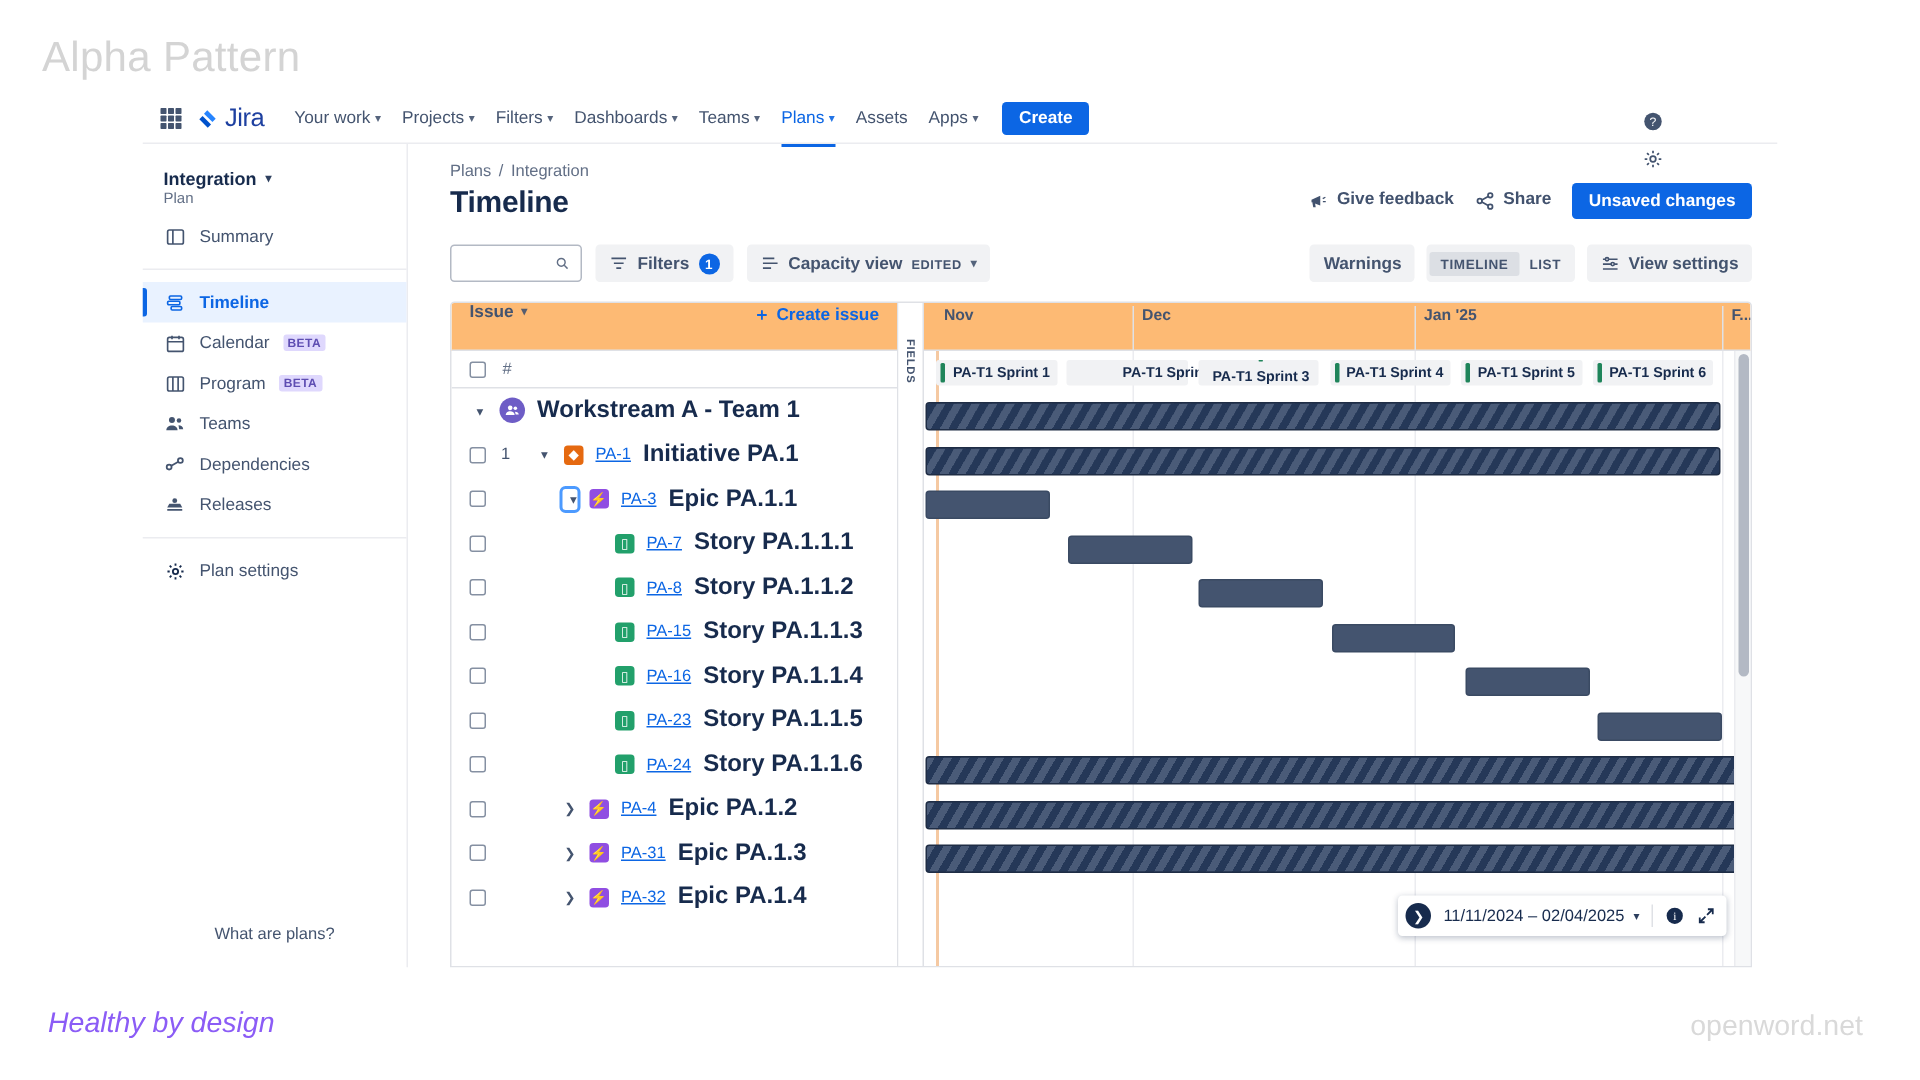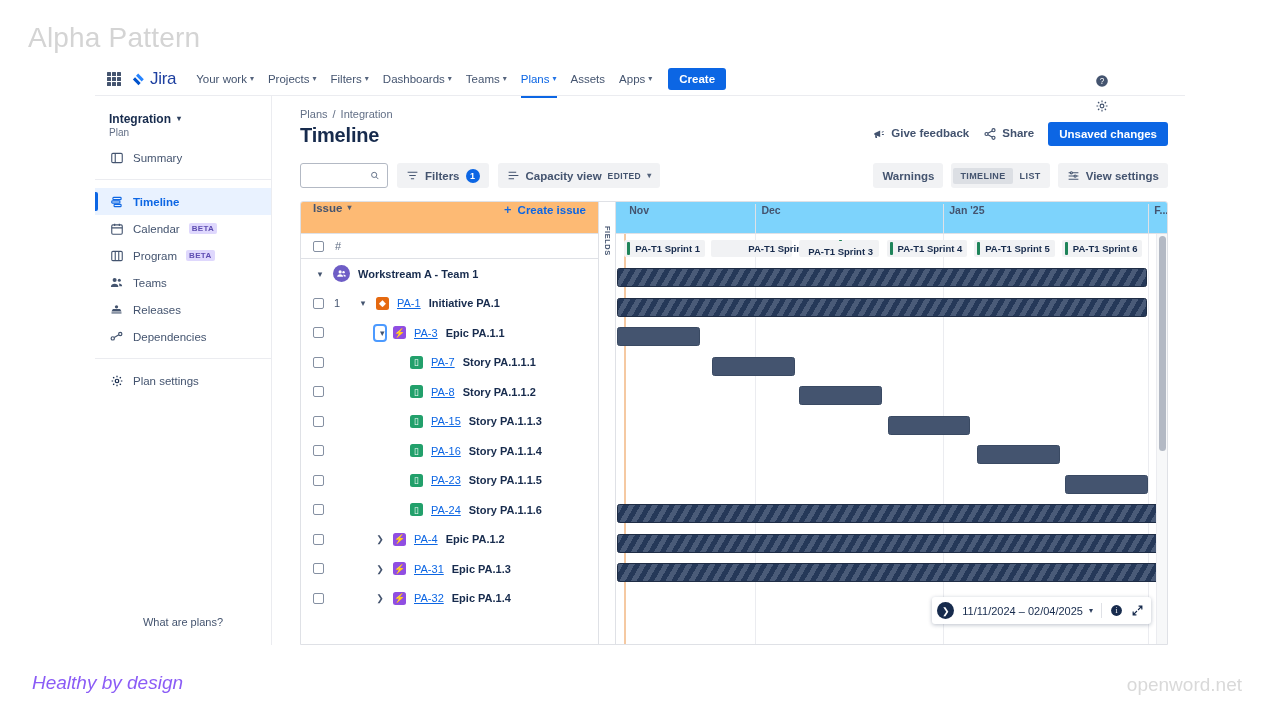--- a/index.html
+++ b/index.html
@@ -166,40 +166,40 @@
     height: 29.5px; display: flex; align-items: center; padding: 0 12px; gap: 8px; font-size: 11.5px; color: #172b4d;
   }
   .row .idx { width: 10px; font-size: 11px; color: #44546f; text-align: center; flex: none; }
   .twisty { font-size: 9px; color: #44546f; width: 10px; text-align: center; cursor: pointer; flex: none; }
   .twisty.focus { outline: 2px solid #4c9aff; border-radius: 2px; padding: 2px 5px; background:#fff; }
   .type-ico {
     width: 13px; height: 13px; border-radius: 2.5px; display: flex; align-items: center;
     justify-content: center; color: #fff; font-size: 9px; flex: none;
   }
   .key { color: #0c66e4; text-decoration: underline; font-size: 11px; cursor: pointer; flex:none; }
-  .summ { color: #172b4d; white-space: nowrap; font-weight: bold; font-size: 11px; }
+  .summ { color: #172b4d; white-space: nowrap; font-weight: bold; font-size: 16px; }
   .team-avatar {
     width: 17px; height: 17px; border-radius: 50%; background: #6e5dc6; color: #fff;
     display: flex; align-items: center; justify-content: center; flex: none;
   }
   .ind { flex: none; }
 
   
   .fields-rail {
     width: 17px; flex: none; border-right: 1px solid #dfe1e6; background: #fff;
     display: flex; align-items: flex-start; justify-content: center; padding-top: 24px; cursor: pointer;
   }
   .fields-rail span {
     writing-mode: vertical-rl; font-size: 7.5px; font-weight: bold;
     letter-spacing: .5px; color: #44546f;
   }
 
   
   .tl { flex: 1; position: relative; overflow: hidden; min-width: 0; }
-  .tl-head { height: 32px; background: #7dd3fc; border-bottom: 1px solid #dfe1e6; position: relative; }
+  .tl-head { height: 32px; background: #fdba74; border-bottom: 1px solid #dfe1e6; position: relative; }
   .tl-months { height: 16px; position: relative; }
   .tl-month {
     position: absolute; top: 2px; font-size: 10.5px; color: #44546f; font-weight: bold; padding-left: 5px;
   }
   .tl-month.bd { border-left: 1px solid #dfe1e6; height: 32px; }
   .tl-weeks { height: 16px; position: relative; }
   .tl-week { position: absolute; top: 0; font-size: 10px; color: #44546f; }
   .tl-week.today { color: #0c66e4; font-weight: bold; }
   .tl-body { position: absolute; top: 32px; left: 0; right: 0; bottom: 0; overflow: hidden; background: #fff; }
   .gridline { position: absolute; top: 0; bottom: 0; width: 1px; background: #ebecf0; }
@@ -398,38 +398,38 @@
               <circle cx="16.5" cy="8.5" r="2.4"></circle>
             <path d="M3 19c0-3.3 2.7-5.2 6-5.2s6 1.9 6 5.2z"></path>
               <path d="M16 13.6c2.6 0 5 1.6 5 4.2h-4.3z"></path>
           </svg>
         </span>
         <span>Teams</span>
       </div>
 
       <div class="side-item">
         <span class="side-ico">
+          <svg width="15" height="15" viewBox="0 0 24 24" fill="none" stroke="#44546f" stroke-width="1.9">
+            <circle cx="6" cy="15" r="2.6"></circle>
+              <circle cx="18" cy="8" r="2.6"></circle>
+              <path d="M8.3 13.6 15.8 9.3"></path>
+          </svg>
+        </span>
+        <span>Dependencies</span>
+      </div>
+
+      <div class="side-item">
+        <span class="side-ico">
           <svg width="15" height="15" viewBox="0 0 24 24" fill="#44546f">
             <path d="M4 15h16l-2.2-4H6.2z"></path>
               <circle cx="12" cy="7.6" r="2.6"></circle>
               <path d="M4 16.6h16v1.8H4z"></path>
           </svg>
         </span>
         <span>Releases</span>
-      </div>
-
-      <div class="side-item">
-        <span class="side-ico">
-          <svg width="15" height="15" viewBox="0 0 24 24" fill="none" stroke="#44546f" stroke-width="1.9">
-            <circle cx="6" cy="15" r="2.6"></circle>
-              <circle cx="18" cy="8" r="2.6"></circle>
-              <path d="M8.3 13.6 15.8 9.3"></path>
-          </svg>
-        </span>
-        <span>Dependencies</span>
       </div>
 
       <div class="side-sep"></div>
 
       <div class="side-item">
         <span class="side-ico">
           <svg width="14" height="14" viewBox="0 0 24 24" fill="none" stroke="#172b4d" stroke-width="2.1">
             <circle cx="12" cy="12" r="3"></circle>
             <path d="M12 2.8v2.6M12 18.6v2.6M2.8 12h2.6M18.6 12h2.6M5.4 5.4l1.9 1.9M16.7 16.7l1.9 1.9M18.6 5.4l-1.9 1.9M7.3 16.7l-1.9 1.9"></path>
           </svg>

